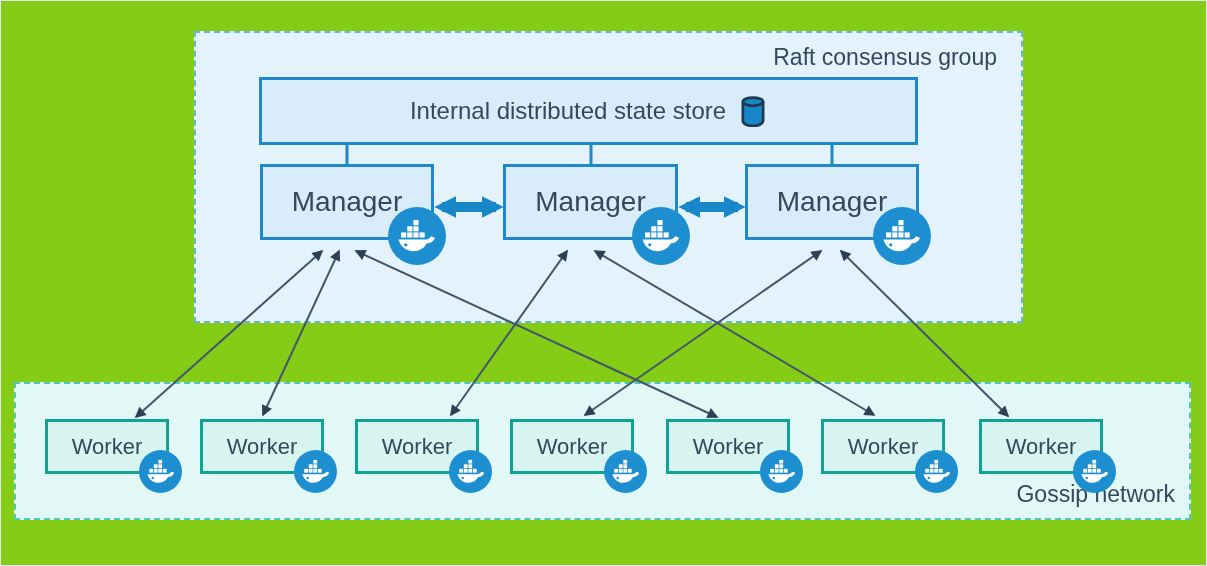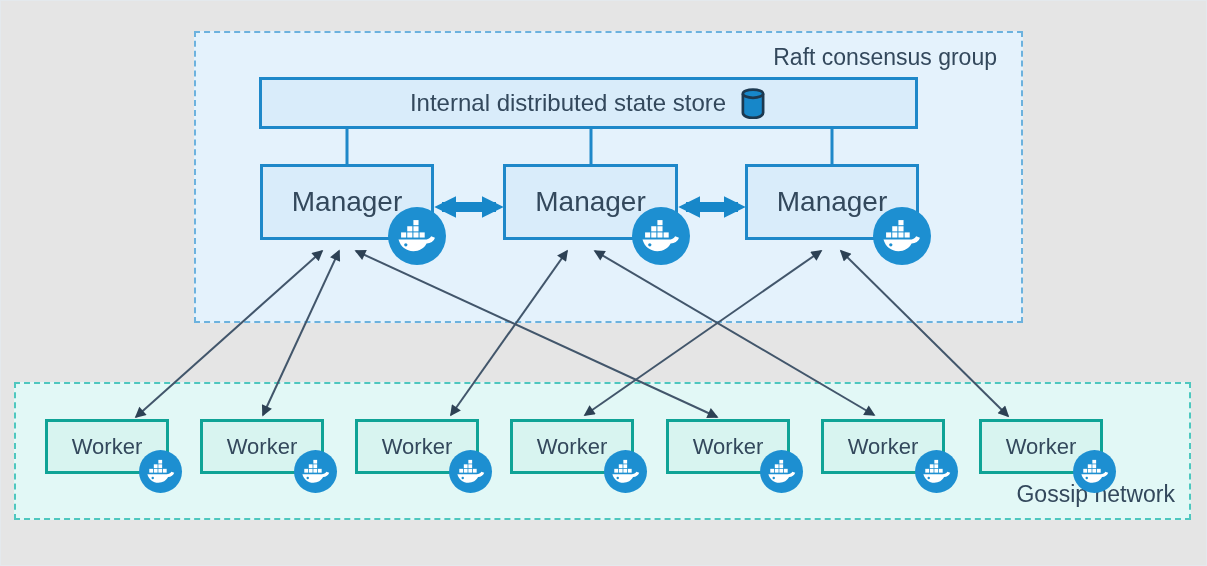--- a/index.html
+++ b/index.html
@@ -1,18 +1,18 @@
 <!DOCTYPE html>
 <html><head>
 <meta charset="utf-8">
 <style>
   html,body{margin:0;padding:0;background:#ffffff;}
   #stage{
     position:relative;width:1207px;height:566px;overflow:hidden;
-    background:#e5e5e5;border:1px solid #e4e9ed;box-sizing:border-box;
+    background:#84cc16;border:1px solid #e4e9ed;box-sizing:border-box;
     font-family:"Liberation Sans","DejaVu Sans",sans-serif;color:#33485c;
   }
   .group{position:absolute;box-sizing:border-box;z-index:1;}
   .raft-group{
     left:193px;top:30px;width:829px;height:292px;
     background:#e4f2fc;border:2px dashed #6cb2de;
   }
   .gossip-group{
     left:13px;top:381px;width:1177px;height:138px;
     background:#e2f8f6;border:2px dashed #4ec7bf;
@@ -21,21 +21,21 @@
   .raft-label{top:11px;right:24px;}
   .gossip-label{bottom:10px;right:14px;}
 
   svg.overlay{position:absolute;left:0;top:0;z-index:2;}
 
   .node{
     position:absolute;box-sizing:border-box;z-index:3;
     display:flex;align-items:center;justify-content:center;
   }
   .blue-node{background:#d9ecfa;border:3px solid #1e88c9;}
-  .state-store{left:258px;top:76px;width:659px;height:52px;font-size:24px;}
+  .state-store{left:258px;top:76px;width:659px;height:68px;font-size:24px;}
   .state-store .store-inner{display:flex;align-items:center;gap:13px;}
   .manager{top:163px;height:76px;font-size:28px;}
   .manager-1{left:259px;width:174px;}
   .manager-2{left:502px;width:175px;}
   .manager-3{left:744px;width:174px;}
   .worker{
     top:418px;width:124px;height:55px;font-size:22px;
     background:#d8f4f0;border:3px solid #0fa396;
   }
   .worker-1{left:44px;}  .worker-2{left:199px;} .worker-3{left:354px;}

